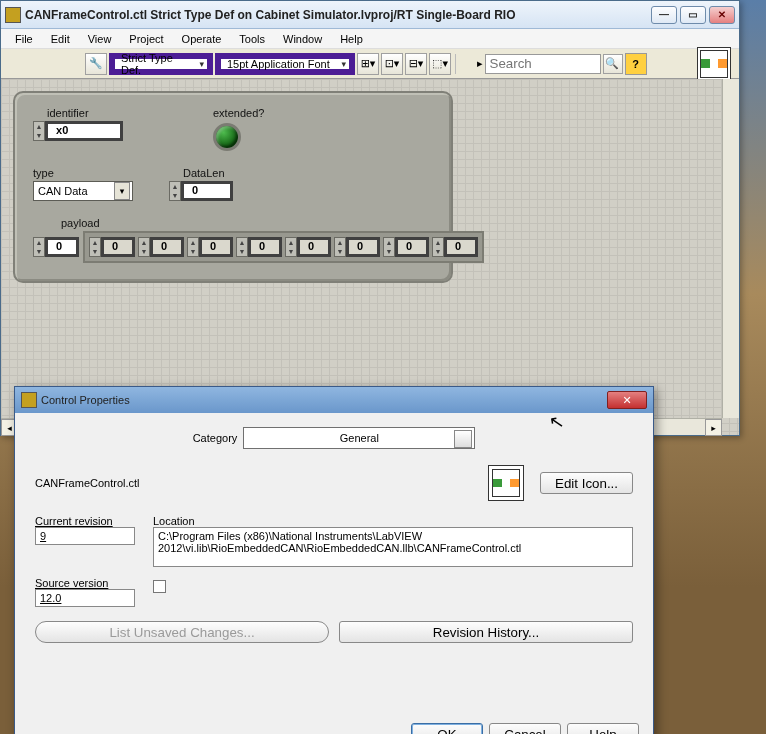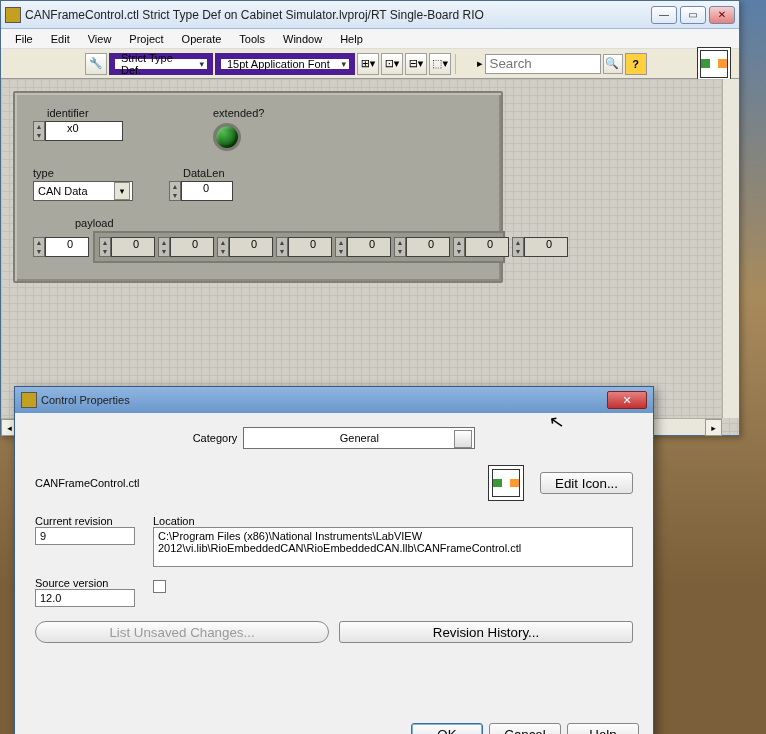--- a/index.html
+++ b/index.html
@@ -1,21 +1,21 @@
 <!DOCTYPE html>
 <html><head>
 <meta charset="utf-8">
 <style>
   * { box-sizing: border-box; }
   body { margin:0; font-family: Tahoma, sans-serif; font-size:11px; background:#8a6d3b; overflow:hidden; width:766px; height:734px; position:relative; }
   .bg { position:absolute; inset:0; background:linear-gradient(to bottom,#5a7ea8 0%,#a88a5c 40%,#7a5f3a 80%); }
 
   
   .win-main { position:absolute; left:0; top:0; width:740px; height:436px; background:#f0f0f0; border:1px solid #4a6b8a; box-shadow:2px 2px 6px rgba(0,0,0,.3);}
-  .titlebar { height:28px; background:linear-gradient(#eef4fb,#d6e4f4); border-bottom:1px solid #9fb9d6; display:flex; align-items:center; padding:0 4px;}
+  .titlebar { height:28px; background:linear-gradient(#eef4fb,#d6e4f4); border-bottom:1px solid #9fb9d6; display:flex; align-items:center; padding:0 4px;font-weight:bold;}
   .titlebar .appicon{ width:16px;height:16px;margin-right:4px; display:inline-block; background:#c4a020; border:1px solid #555;}
   .titlebar .title{ flex:1; color:#222; font-size:12px; white-space:nowrap; overflow:hidden;}
   .winbtns{ display:flex; gap:3px;}
   .winbtn{ width:26px; height:18px; border:1px solid #6e8bab; background:linear-gradient(#fdfdfe,#dfe9f5); border-radius:3px; display:flex; align-items:center; justify-content:center; font-size:10px; color:#333;}
   .winbtn.close{ background:linear-gradient(#f5cfcf,#e58080); color:#600;}
 
   .menubar{ height:20px; background:#f5f5f5; display:flex; align-items:center; padding:0 6px; gap:2px; border-bottom:1px solid #ddd;}
   .menuitem{ padding:2px 8px;}
 
   .toolbar{ height:30px; background:#ece9d8; border-bottom:1px solid #999; display:flex; align-items:center; padding:0 4px; gap:2px;}
@@ -26,28 +26,28 @@
   .mag{ width:20px;height:20px;border:1px solid #a0a0a0;background:linear-gradient(#fff,#e7e5d8);display:flex;align-items:center;justify-content:center;}
   .help{ width:22px;height:22px;background:#ffd040;border:1px solid #999;font-weight:bold;display:flex;align-items:center;justify-content:center;}
   .vi-icon{ margin-left:auto; width:34px; height:34px; border:1px solid #333; background:#fff; display:flex; align-items:center; justify-content:center; padding:2px; margin-right:4px;}
   .vi-inner{ width:100%; height:100%; border:1px solid #333; display:grid; grid-template-columns:1fr 1fr 1fr; grid-template-rows:1fr 1fr 1fr;}
   .vi-inner span:nth-child(4){background:#3a9a3a;} .vi-inner span:nth-child(6){background:#ff9a30;}
 
   .scroll-area{ position:absolute; top:78px; left:0; right:0; bottom:0; overflow:auto;}
   .grid-bg{ width:760px; height:360px; background-color:#d1cfc6; background-image:linear-gradient(#c3c1b9 1px,transparent 1px),linear-gradient(90deg,#c3c1b9 1px,transparent 1px); background-size:8px 8px; position:relative; padding:12px;}
 
   .cluster-label{ color:#222; margin:4px 0 2px 10px;}
-  .cluster{ width:490px; background:#a8a89f; border:2px solid #808078; border-radius:2px; box-shadow:inset 2px 2px 0 #c0c0b6, inset -2px -2px 0 #8b8b82; padding:14px 18px 18px;}
+  .cluster{ width:440px; background:#a8a89f; border:2px solid #808078; border-radius:10px; box-shadow:inset 2px 2px 0 #c0c0b6, inset -2px -2px 0 #8b8b82; padding:14px 18px 18px;}
   .row{ display:flex; align-items:flex-start; gap:36px; margin-bottom:16px;}
   .field{ display:flex; flex-direction:column; gap:2px;}
   .lbl{ color:#111;}
   .numbox{ display:flex; align-items:center;}
   .spin{ width:12px; height:20px; background:#bfbfb7; border:1px solid #6b6b64; display:flex; flex-direction:column;}
   .spin div{ flex:1; display:flex; align-items:center; justify-content:center; font-size:7px; color:#444;}
-  .input{ height:20px; border:1px solid #404040; background:#fff; padding:0 21px; min-width:34px;}
+  .input{ height:20px; border:3px solid #404040; background:#fff; padding:0 8px; min-width:34px;font-weight:bold;}
   .input.wide{ width:78px;}
   .combo{ width:100px; height:20px; border:1px solid #5c5c55; background:#fff; display:flex; align-items:center; padding:0 4px; position:relative;}
   .combo::after{ content:"▾"; position:absolute; right:2px; width:14px; height:16px; background:#e6e4d7; border:1px solid #888; display:flex; align-items:center; justify-content:center; font-size:9px;}
   .led{ width:28px;height:28px; border-radius:50%; background:radial-gradient(circle at 35% 30%,#4dbb4d,#0e5a0e 70%); border:3px solid #7b7b73; box-shadow:inset -2px -2px 3px rgba(0,0,0,.5), inset 2px 2px 3px rgba(255,255,255,.3);}
   .array-frame{ background:#98988f; border:2px solid #7c7c73; padding:4px; display:flex; align-items:center; gap:3px; width:412px;}
   .array-frame .cell{ display:flex; align-items:center;}
   .array-frame .input{ background:#dad8cd; width:28px;}
   .scrollbar-h{ position:absolute; left:0; right:17px; bottom:0; height:17px; background:#e9e7db; border-top:1px solid #b0b0a6; display:flex;}
   .scrollbar-v{ position:absolute; top:78px; right:0; bottom:17px; width:17px; background:#e9e7db; border-left:1px solid #b0b0a6;}
   .sb-btn{ width:17px;height:17px;border:1px solid #999;background:#f3f1e5;display:flex;align-items:center;justify-content:center;font-size:9px;}
@@ -67,21 +67,21 @@
   .catsel::after{ content:""; position:absolute; right:2px; top:2px; width:16px; height:16px; border:1px solid #888; background:linear-gradient(#fff,#ddd);}
   .catsel .arrow{ position:absolute; right:6px; font-size:9px;}
 
   .iconrow{ display:flex; align-items:center; gap:16px; margin-bottom:14px;}
   .ctlname{ flex:1;}
   .icon-box{ width:36px; height:36px; border:1px solid #333; background:#fff; display:flex; align-items:center; justify-content:center;}
   .btn{ height:22px; padding:0 14px; border:1px solid #888; background:linear-gradient(#fdfdfd,#e4e4e4); border-radius:3px;}
   .btn.default{ border:1px solid #3a6ea5; box-shadow:0 0 0 1px #7fb0e0 inset;}
   .btn.disabled{ color:#9a9a9a;border-radius:11px;}
   .twocol{ display:flex; gap:18px; margin-bottom:10px;}
-  .col1{ width:100px;}
+  .col1{ width:100px;text-decoration:underline;}
   .txtbox{ border:1px solid #888; background:#fff; padding:2px 4px; height:18px; width:100px;}
   .txtbox.ro{ background:#fff;}
   .locbox{ border:1px solid #888; background:#fff; padding:2px 4px; height:40px; flex:1;}
   .chk{ display:flex; align-items:center; gap:4px; margin-top:3px;}
   .chkbox{ width:13px;height:13px;border:1px solid #777;background:#fff;}
   .btnrow{ display:flex; gap:10px; margin-top:14px;}
   .btnrow .btn{ flex:1;}
   .dlg-footer{ position:absolute; right:14px; bottom:10px; display:flex; gap:6px;}
   .dlg-footer .btn{ width:72px;}
 
@@ -178,21 +178,21 @@
             <div class="numbox">
               <div class="spin">
                   <div>▲</div>
                   <div>▼</div>
                 </div>
               <div class="input" style="width:52px">0</div>
             </div>
           </div>
         </div>
         <div class="field">
-          <div class="lbl" style="margin-left:42px">payload</div>
+          <div class="lbl" style="margin-left:28px">payload</div>
           <div style="display:flex;align-items:center;gap:4px">
             <div class="numbox">
               <div class="spin">
                   <div>▲</div>
                   <div>▼</div>
                 </div>
               <div class="input" style="width:20px">0</div>
             </div>
             <div class="array-frame">
               <div class="cell">

